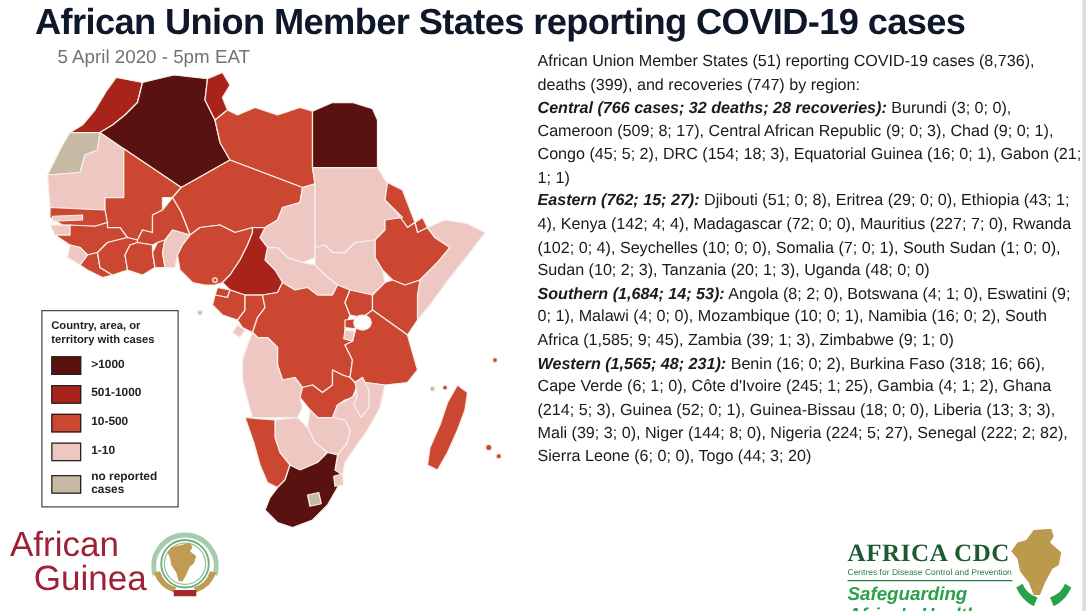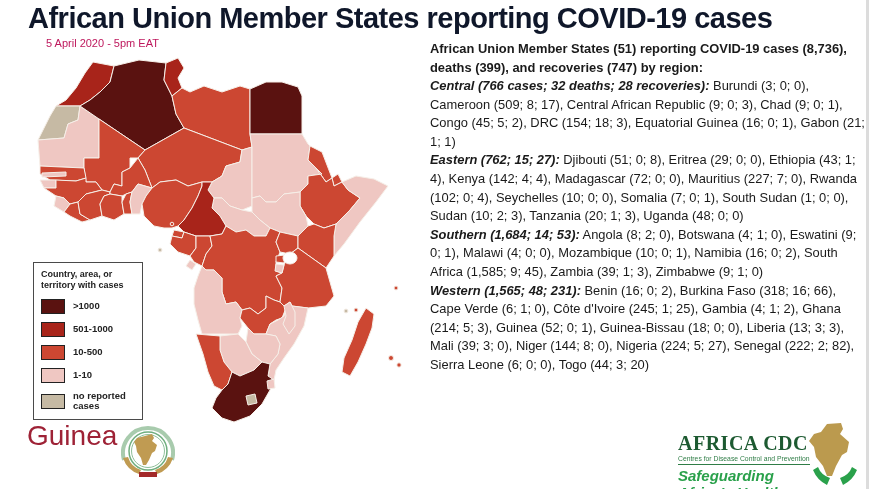--- a/index.html
+++ b/index.html
@@ -1,34 +1,34 @@
 <!DOCTYPE html>
 <html><head>
 <meta charset="utf-8">
 <style>
   html,body{margin:0;padding:0;}
   body{width:869px;height:489px;position:relative;background:#ffffff;overflow:hidden;
        font-family:"Liberation Sans",sans-serif;-webkit-font-smoothing:antialiased;}
   .edge-line{position:absolute;right:0;top:0;width:3px;height:489px;background:#dcdcdc;}
   .title{position:absolute;left:28px;top:2px;width:830px;font-size:29px;font-weight:bold;
          color:#0f172a;letter-spacing:-0.5px;white-space:nowrap;}
-  .date{position:absolute;left:46px;top:37px;font-size:11px;font-weight:500;color:#be185d;}
+  .date{position:absolute;left:46px;top:37px;font-size:15px;font-weight:500;color:#737373;}
   .map-svg{position:absolute;left:26px;top:56px;}
   
-  .legend{position:absolute;left:33px;top:262px;width:110px;background:#ffffff;
+  .legend{position:absolute;left:33px;top:248px;width:110px;background:#ffffff;
           border:1.5px solid #4a4a4a;padding:6px 7px 8px 7px;box-sizing:border-box;}
   .legend-title{font-size:9px;line-height:1.2;font-weight:bold;color:#222;}
   .legend-row{display:flex;align-items:center;margin-top:8px;}
   .swatch{width:22px;height:13px;border:1px solid #222;flex:0 0 auto;}
   .leg-label{font-size:9.5px;font-weight:bold;color:#222;margin-left:8px;line-height:1.1;}
   
   .report{position:absolute;left:430px;top:40px;width:437px;font-size:12.9px;
           line-height:1.44;color:#1a1a1a;}
   .report p{margin:0;}
-  .intro{font-weight:bold;}
+  .intro{font-weight:normal;}
   .region-head{font-weight:bold;font-style:italic;}
   
   .au-logo{position:absolute;left:8px;top:423px;display:flex;align-items:flex-start;}
   .au-text{font-size:28px;line-height:0.95;color:#9e2236;font-weight:500;}
   .au-line2{margin-left:19px;}
   .au-emblem{margin-left:4px;margin-top:1px;}
   
   .cdc-logo{position:absolute;right:3px;bottom:1px;width:188px;height:66px;}
   .cdc-text{position:absolute;left:0;top:11px;width:132px;text-align:left;}
   .cdc-title{font-family:"Liberation Serif",serif;font-size:20px;font-weight:600;
@@ -137,20 +137,21 @@
 <div class="report">
   <p><span class="intro">African Union Member States (51) reporting COVID-19 cases (8,736), deaths (399), and recoveries (747) by region:</span></p>
   <p><span class="region-head">Central (766 cases; 32 deaths; 28 recoveries):</span><span> Burundi (3; 0; 0), Cameroon (509; 8; 17), Central African Republic (9; 0; 3), Chad (9; 0; 1), Congo (45; 5; 2), DRC (154; 18; 3), Equatorial Guinea (16; 0; 1), Gabon (21; 1; 1)</span></p>
   <p><span class="region-head">Eastern (762; 15; 27):</span><span> Djibouti (51; 0; 8), Eritrea (29; 0; 0), Ethiopia (43; 1; 4), Kenya (142; 4; 4), Madagascar (72; 0; 0), Mauritius (227; 7; 0), Rwanda (102; 0; 4), Seychelles (10; 0; 0), Somalia (7; 0; 1), South Sudan (1; 0; 0), Sudan (10; 2; 3), Tanzania (20; 1; 3), Uganda (48; 0; 0)</span></p>
   <p><span class="region-head">Southern (1,684; 14; 53):</span><span> Angola (8; 2; 0), Botswana (4; 1; 0), Eswatini (9; 0; 1), Malawi (4; 0; 0), Mozambique (10; 0; 1), Namibia (16; 0; 2), South Africa (1,585; 9; 45), Zambia (39; 1; 3), Zimbabwe (9; 1; 0)</span></p>
   <p><span class="region-head">Western (1,565; 48; 231):</span><span> Benin (16; 0; 2), Burkina Faso (318; 16; 66), Cape Verde (6; 1; 0), Côte d'Ivoire (245; 1; 25), Gambia (4; 1; 2), Ghana (214; 5; 3), Guinea (52; 0; 1), Guinea-Bissau (18; 0; 0), Liberia (13; 3; 3), Mali (39; 3; 0), Niger (144; 8; 0), Nigeria (224; 5; 27), Senegal (222; 2; 82), Sierra Leone (6; 0; 0), Togo (44; 3; 20)</span></p>
 </div>
 
 <div class="au-logo">
   <div class="au-text">
+    <div>African</div>
     <div class="au-line2">Guinea</div>
   </div>
   <svg class="au-emblem" width="54" height="56" viewBox="0 0 54 56">
     <path d="M3,36 A25,25 0 1,1 51,36" fill="none" stroke="#a8cbad" stroke-width="4"></path>
     <circle cx="27" cy="27" r="19" fill="#ffffff" stroke="#6fae7e" stroke-width="1.5"></circle>
     <circle cx="27" cy="27" r="16.5" fill="#ffffff" stroke="#8fbf9a" stroke-width="1"></circle>
     <path d="M24,12 L31,10 L33,14 L31,17 L36,21 L34,27 L31,29 L28,36 L25,41 L22,41 L20,34 L16,28 L15,22 L13,18 L16,14 L20,13 Z" fill="#c09b52"></path>
     <path d="M2,34 Q6,46 18,50 L20,46 Q10,43 7,33 Z" fill="#c09b52"></path>
     <path d="M52,34 Q48,46 36,50 L34,46 Q44,43 47,33 Z" fill="#c09b52"></path>
     <rect x="18" y="48" width="18" height="5" fill="#a32a2a"></rect>

